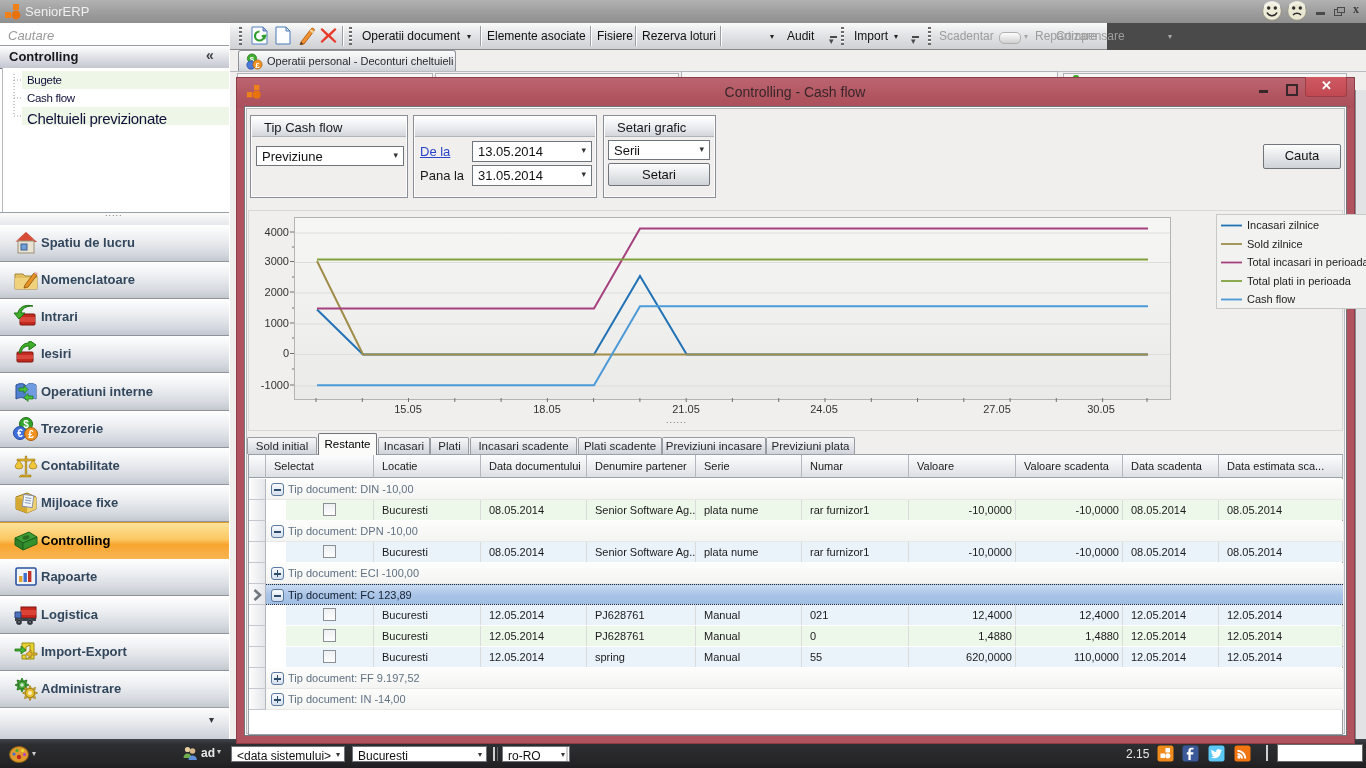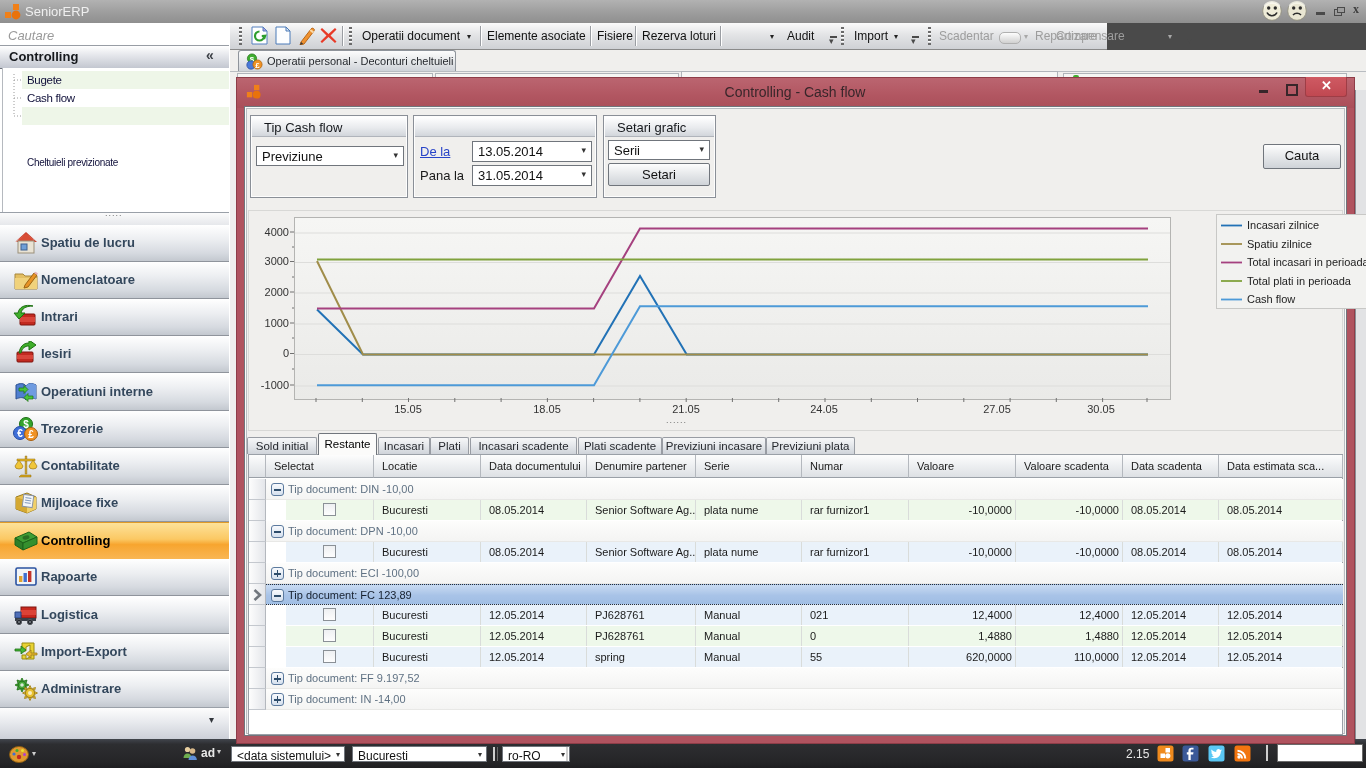--- a/index.html
+++ b/index.html
@@ -97,21 +97,21 @@
   </div>
   <div class="abs" style="left:2px;top:45px;width:226px;height:167px;background:#fff;border-left:1px solid #b5b9bf;">
     <svg class="abs" style="left:0;top:0;" width="20" height="100" viewBox="0 0 20 100">
       <path d="M11 6 V 48" stroke="#9a9a9a" stroke-width="1" stroke-dasharray="1 2" fill="none"></path>
       <path d="M11 12 H 19 M11 30 H 19 M11 48 H 19" stroke="#9a9a9a" stroke-width="1" stroke-dasharray="1 2" fill="none"></path>
     </svg>
     <div class="abs" style="left:19px;top:3px;width:207px;height:18px;background:#eef6e8;"></div>
     <div class="abs" style="left:19px;top:39px;width:207px;height:18px;background:#eef6e8;"></div>
     <div class="abs txt" style="left:24px;top:6px;font-size:11.5px;letter-spacing:-0.3px;color:#10103a;">Bugete</div>
     <div class="abs txt" style="left:24px;top:24px;font-size:11.5px;letter-spacing:-0.3px;color:#10103a;">Cash flow</div>
-    <div class="abs txt" style="left:24px;top:42px;font-size:10px;letter-spacing:-0.3px;color:#10103a;margin-top:47px;">Cheltuieli previzionate</div>
+    <div class="abs txt" style="left:24px;top:42px;font-size:15px;letter-spacing:-0.3px;color:#10103a;">Cheltuieli previzionate</div>
   </div>
   <div class="abs" style="left:0;top:189px;width:229px;height:13px;background:linear-gradient(#fbfbfb,#e4e6ea);border-top:1px solid #9aa0a8;">
     <div class="abs txt" style="left:105px;top:-5px;font-size:9px;color:#707070;letter-spacing:1px;">.....</div>
   </div>
 
   <div class="navb" style="top:202px;">
       <svg width="26" height="26" viewBox="0 0 26 26">
         <path d="M2 12 L13 2 L24 12 L21 12 L21 10 L13 4 L5 10 Z" fill="#c43b2a"></path>
         <path d="M13 3 L23 12 L3 12 Z" fill="#d84c35"></path>
         <rect x="5" y="11" width="16" height="12" fill="#e9e3d4" stroke="#9a8f7a"></rect>
@@ -464,21 +464,21 @@
   <div class="xlab" style="left:1086px;">30.05</div>
   <div class="abs" style="left:1180px;top:214px;width:153px;height:93px;background:#f2f2f0;border:1px solid #c8c8c6;margin-left:36px;">
     <svg class="abs" style="left:4px;top:0;" width="22" height="93" viewBox="0 0 22 93">
       <path d="M0 10.5 h21" stroke="#2272b6" stroke-width="1.8"></path>
       <path d="M0 29 h21" stroke="#a08d4a" stroke-width="1.8"></path>
       <path d="M0 47.5 h21" stroke="#a5417f" stroke-width="1.8"></path>
       <path d="M0 66 h21" stroke="#80a23d" stroke-width="1.8"></path>
       <path d="M0 84.5 h21" stroke="#4d9ad8" stroke-width="1.8"></path>
     </svg>
     <div class="leg" style="top:4px;">Incasari zilnice</div>
-    <div class="leg" style="top:22.5px;">Spatiu zilnice</div>
+    <div class="leg" style="top:22.5px;">Sold zilnice</div>
     <div class="leg" style="top:41px;">Total incasari in perioada</div>
     <div class="leg" style="top:59.5px;">Total plati in perioada</div>
     <div class="leg" style="top:78px;">Cash flow</div>
   </div>
   <div class="abs txt" style="left:666px;top:415px;font-size:9px;color:#707070;letter-spacing:1px;">......</div>
 
   <div class="tab2" style="left:247px;width:68px;">
       <span>Sold initial</span>
     </div>
   <div class="tab2 act" style="left:318px;width:57px;">

